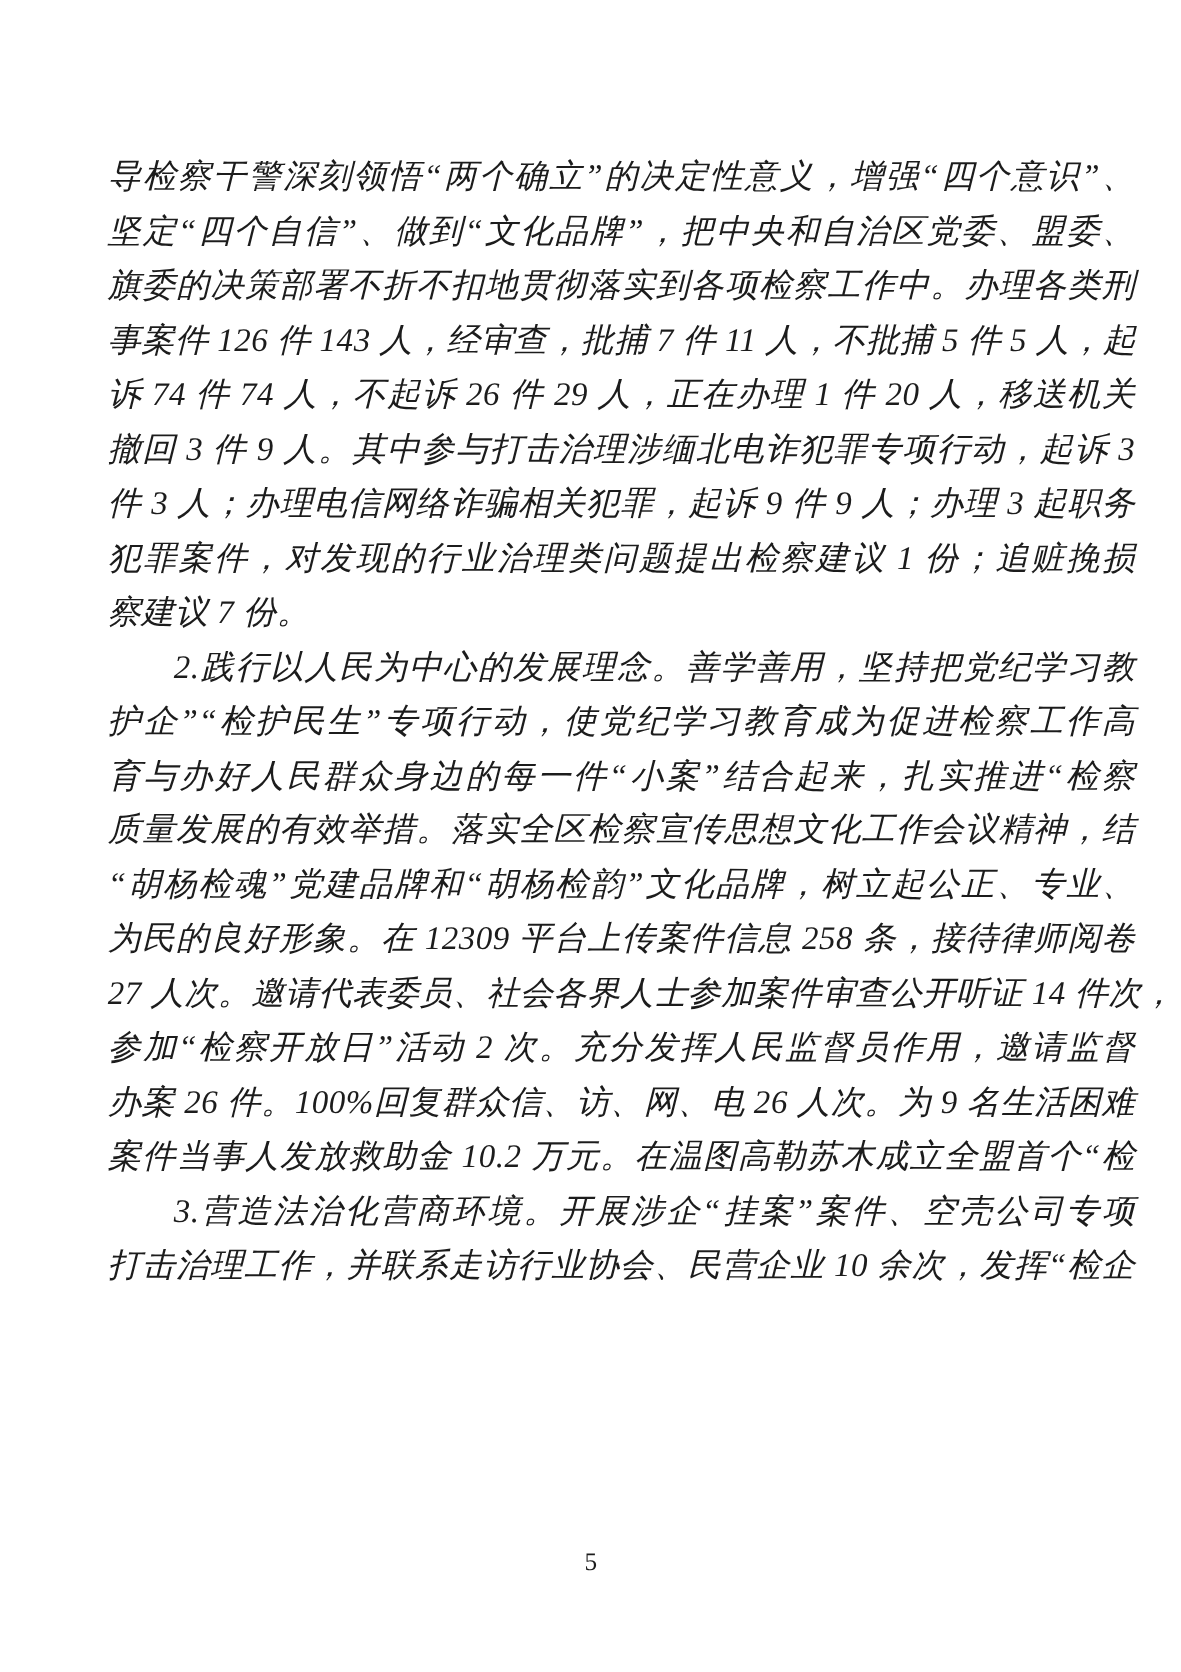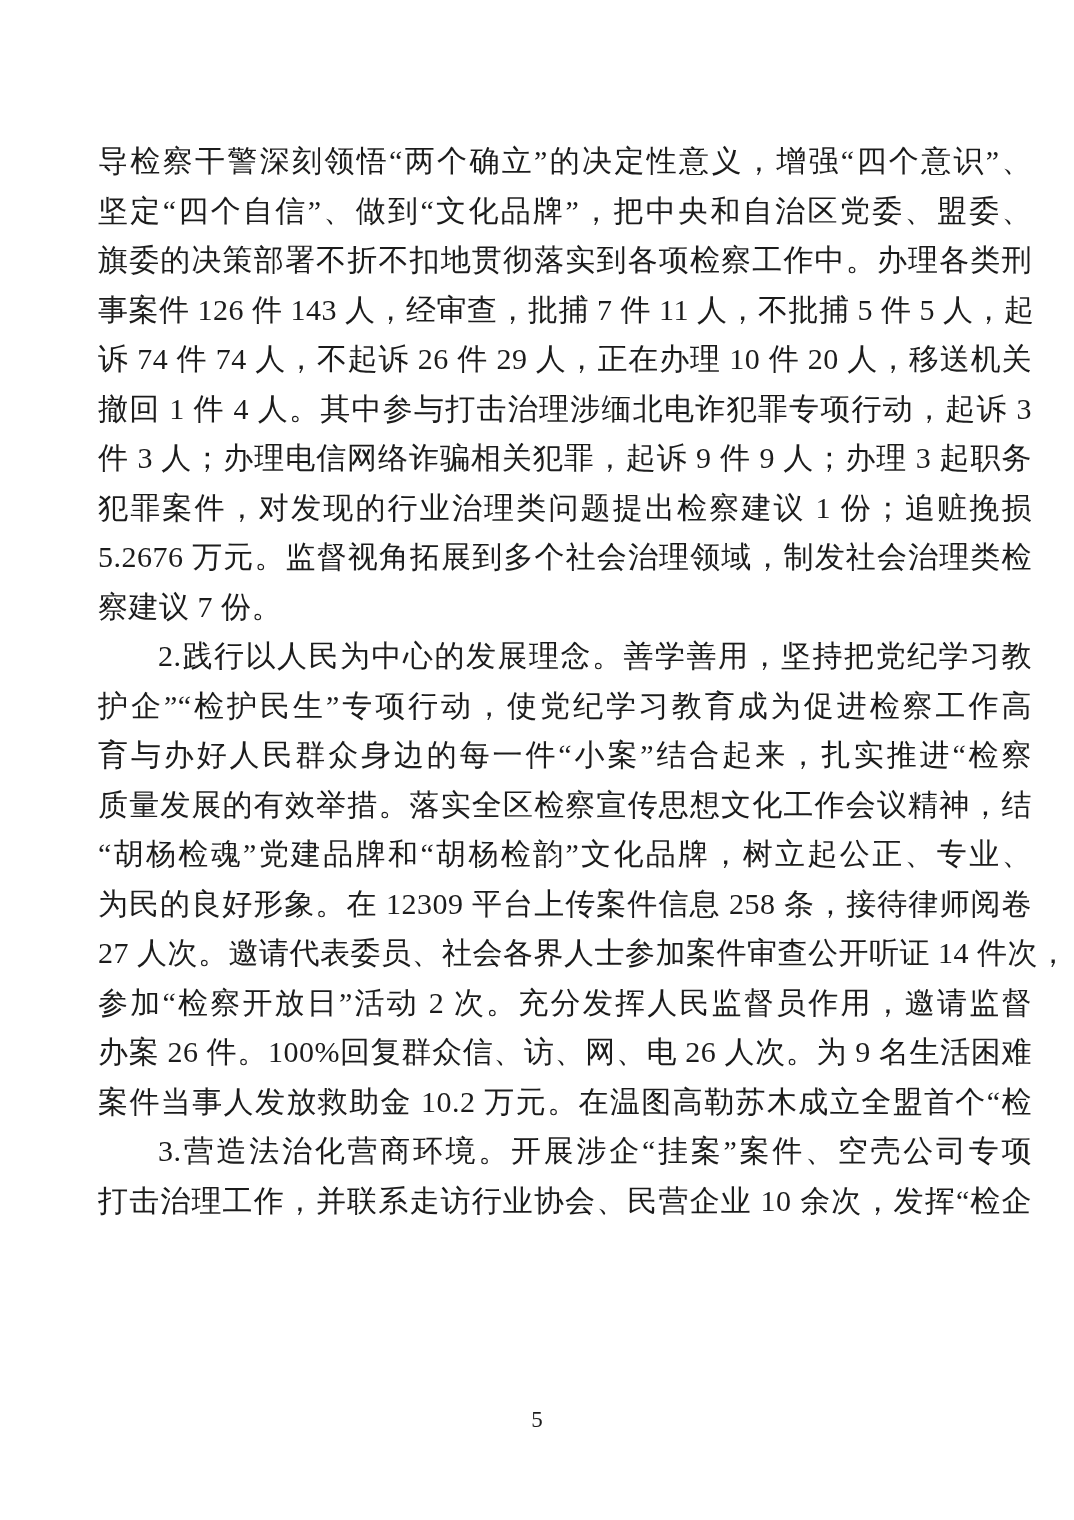--- a/index.html
+++ b/index.html
@@ -22,20 +22,21 @@
   }
   .text-block {
     position: absolute;
     top: 136px;
     left: 98px;
     width: 934px;
   }
   .paragraph {
     margin: 0;
     padding: 0;
+    font-style: italic;
   }
   .line {
     height: 49.5px;
     line-height: 49.5px;
     font-size: 30px;
     letter-spacing: 0.5px;
     text-align: justify;
     text-align-last: justify;
     white-space: nowrap;
     overflow: visible;
@@ -63,25 +64,24 @@
 </head>
 <body>
 
 <div class="page">
   <div class="text-block">
       <div class="paragraph">
         <div class="line">导检察干警深刻领悟“两个确立”的决定性意义，增强“四个意识”、</div>
         <div class="line">坚定“四个自信”、做到“文化品牌”，把中央和自治区党委、盟委、</div>
         <div class="line">旗委的决策部署不折不扣地贯彻落实到各项检察工作中。办理各类刑</div>
         <div class="line">事案件 126 件 143 人，经审查，批捕 7 件 11 人，不批捕 5 件 5 人，起</div>
-        <div class="line">诉 74 件 74 人，不起诉 26 件 29 人，正在办理 10 件 20 人，移送机关</div>
-        <div class="line">撤回 1 件 4 人。其中参与打击治理涉缅北电诈犯罪专项行动，起诉 3</div>
+        <div class="line">诉 74 件 74 人，不起诉 26 件 29 人，正在办理 1 件 20 人，移送机关</div>
+        <div class="line">撤回 3 件 9 人。其中参与打击治理涉缅北电诈犯罪专项行动，起诉 3</div>
         <div class="line">件 3 人；办理电信网络诈骗相关犯罪，起诉 9 件 9 人；办理 3 起职务</div>
         <div class="line">犯罪案件，对发现的行业治理类问题提出检察建议 1 份；追赃挽损</div>
-        <div class="line">5.2676 万元。监督视角拓展到多个社会治理领域，制发社会治理类检</div>
         <div class="line short">察建议 7 份。</div>
       </div>
       <div class="paragraph">
         <div class="line indent">2.践行以人民为中心的发展理念。善学善用，坚持把党纪学习教</div>
         <div class="line">护企”“检护民生”专项行动，使党纪学习教育成为促进检察工作高</div>
         <div class="line">育与办好人民群众身边的每一件“小案”结合起来，扎实推进“检察</div>
         <div class="line">质量发展的有效举措。落实全区检察宣传思想文化工作会议精神，结</div>
         <div class="line">“胡杨检魂”党建品牌和“胡杨检韵”文化品牌，树立起公正、专业、</div>
         <div class="line">为民的良好形象。在 12309 平台上传案件信息 258 条，接待律师阅卷</div>
         <div class="line">27 人次。邀请代表委员、社会各界人士参加案件审查公开听证 14 件次，</div>

